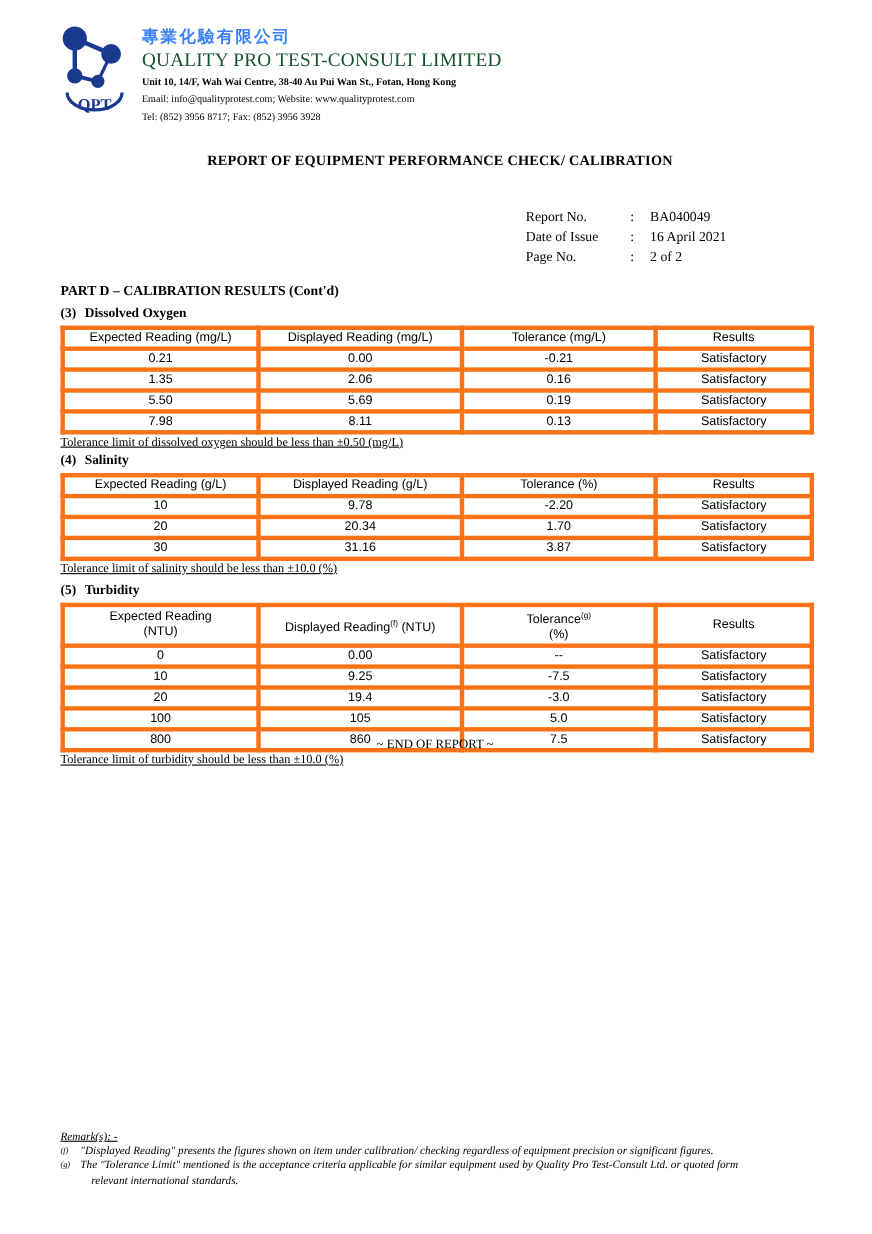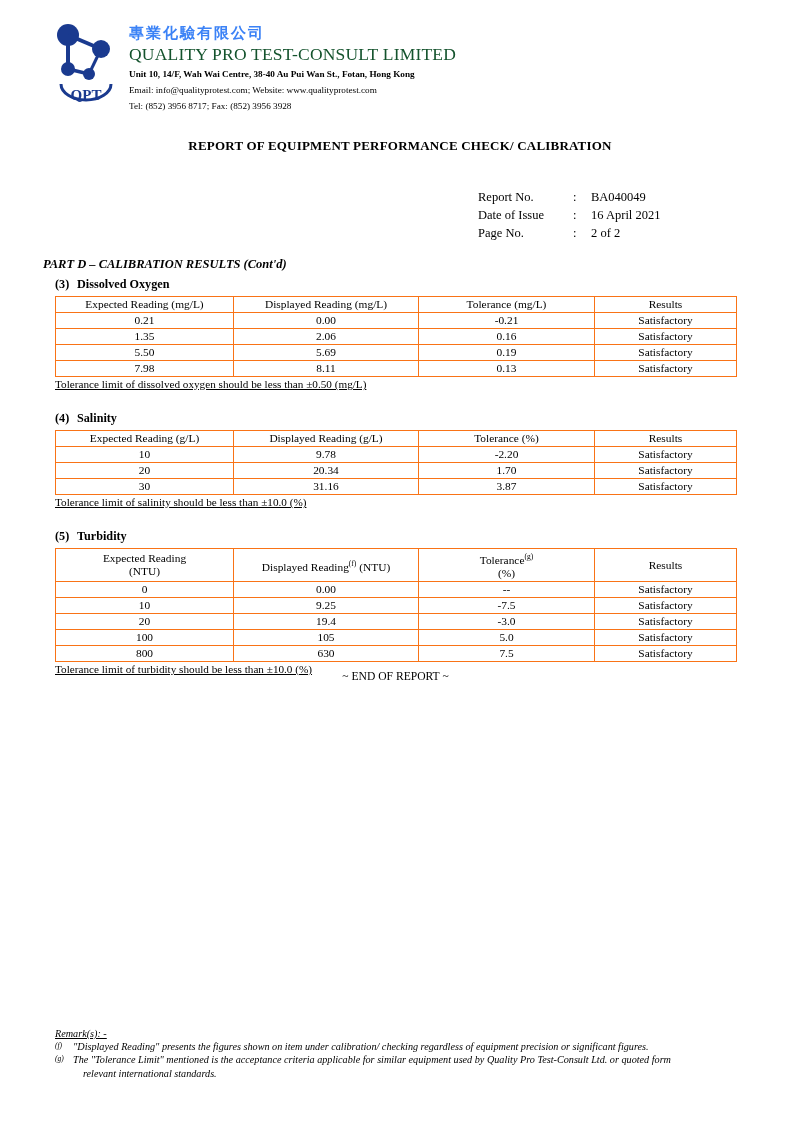--- a/index.html
+++ b/index.html
@@ -90,45 +90,44 @@
     line-height: 18px;
   }
   .meta-row { display: flex; }
   .meta-label { width: 95px; }
   .meta-colon { width: 18px; }
   .meta-value { }
 
   
   .part-heading {
     position: absolute;
-    left: 43px;
+    left: 55px;
     top: 257px;
     font-size: 12.5px;
     font-weight: bold;
-    font-style: italic;
   }
 
   
   .section { position: absolute; left: 55px; width: 681px; }
   .sec-title {
     font-size: 12.2px;
     font-weight: bold;
     margin-bottom: 4px;
   }
   .sec-title .num { display: inline-block; width: 22px; }
   table.data {
     border-collapse: collapse;
     width: 681px;
     table-layout: fixed;
   }
   table.data th, table.data td {
-    border: 1px solid #f97316;
+    border: 4px solid #f97316;
     text-align: center;
     font-size: 11.4px;
-    font-family: Liberation Serif, serif;
+    font-family: Liberation Sans, sans-serif;
     padding: 1px 2px;
     height: 13px;
     line-height: 13px;
   }
   table.data th { font-weight: normal; }
   table.data td.res { }
   .note {
     font-size: 11.2px;
     margin-top: 1px;
     text-decoration: underline;
@@ -369,21 +368,21 @@
           <td class="res">Satisfactory</td>
         </tr>
         <tr>
           <td>100</td>
           <td>105</td>
           <td>5.0</td>
           <td class="res">Satisfactory</td>
         </tr>
         <tr>
           <td>800</td>
-          <td>630</td>
+          <td>860</td>
           <td>7.5</td>
           <td class="res">Satisfactory</td>
         </tr>
       </tbody>
     </table>
     <div class="note">Tolerance limit of turbidity should be less than ±10.0 (%)</div>
   </div>
 
   <div class="end-report">~ END OF REPORT ~</div>
 

